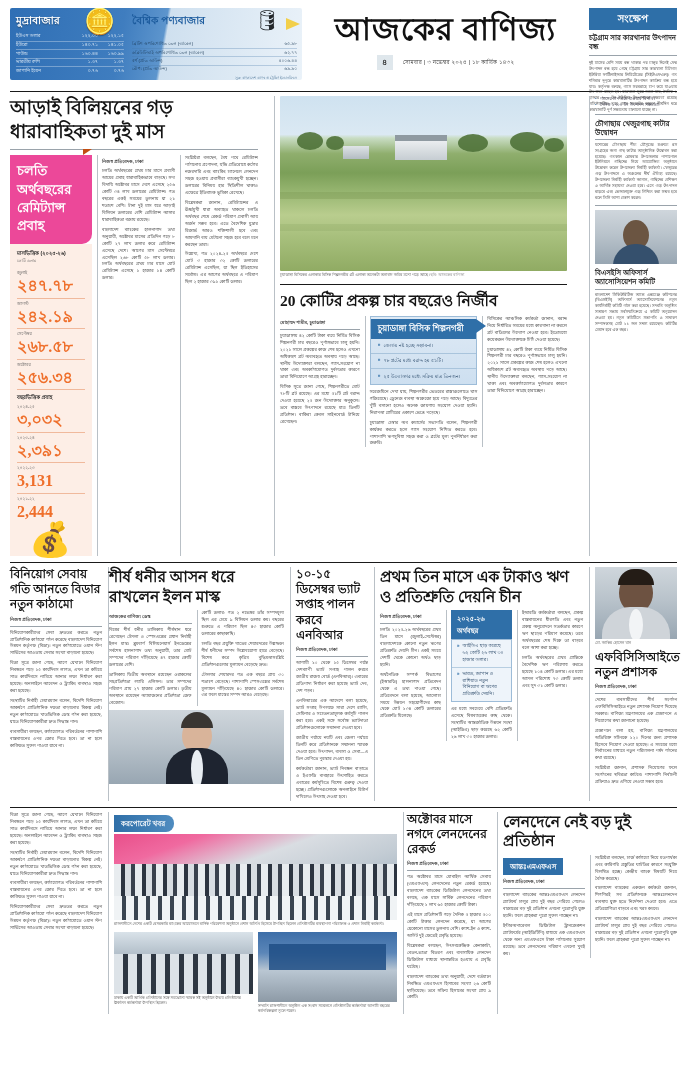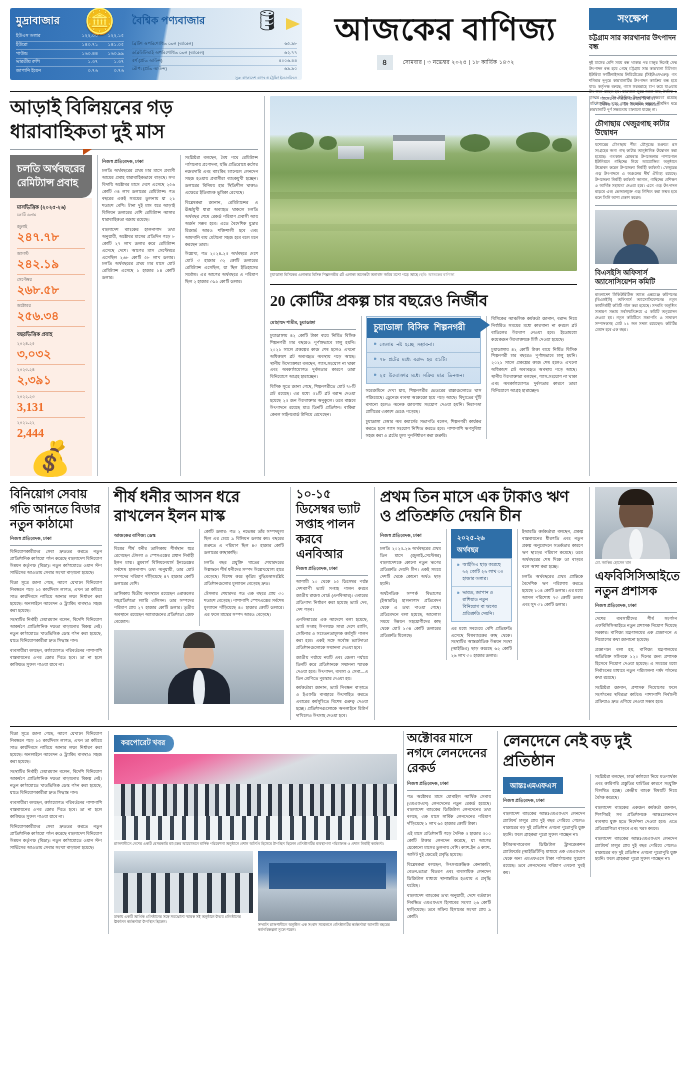--- a/index.html
+++ b/index.html
@@ -63,38 +63,38 @@
   .hl-xl { font-size: 19px; font-weight: bold; line-height: 1.24; font-family: "Liberation Serif", serif; }
   .hl-lg { font-size: 15.5px; font-weight: bold; line-height: 1.25; font-family: "Liberation Serif", serif; }
   .hl-md { font-size: 12px; font-weight: bold; line-height: 1.26; font-family: "Liberation Serif", serif; }
   .hl-xs { font-size: 7px; font-weight: bold; line-height: 1.3; }
   .byline { font-size: 4.6px; font-weight: bold; color: #333; margin: 3px 0 2px; }
   .body-txt { font-size: 4.3px; line-height: 1.62; text-align: justify; color: #222;
      letter-spacing: .05px; hyphens: auto; }
   .cap { font-size: 3.8px; color: #444; line-height: 1.4; margin-top: 2px; }
 
   
-  .topnews { display: flex; gap: 6px; margin-top: 2px; }
+  .topnews { display: flex; gap: 16px; margin-top: 2px; }
   .col-lead { width: 248px; }
   .lead-flow { display: flex; gap: 5px; margin-top: 5px; }
   .info-card { width: 82px; flex-shrink: 0; }
   .lead-cols { flex: 1; display: flex; gap: 5px; }
   .lead-cols > div { flex: 1; }
 
   
-  .ic-head { background: #737373; color: #fff; font-size: 10px; font-weight: bold;
+  .ic-head { background: #ec4899; color: #fff; font-size: 13px; font-weight: bold;
      line-height: 1.42; padding: 7px 7px 8px; border-radius: 0 0 10px 0; position: relative; }
   .ic-head::after { content: ""; position: absolute; right: 0; top: -6px;
      border-left: 9px solid #c24d12; border-bottom: 6px solid transparent; }
   .ic-body { background: #fdeee6; padding: 6px 7px 0; }
   .ic-sec { font-size: 5.2px; font-weight: bold; color: #222; }
   .ic-note { font-size: 4px; color: #555; margin-bottom: 3px; }
   .ic-item { border-bottom: .8px solid #f0b99c; padding: 2px 0 3px; }
   .ic-lbl { font-size: 4.2px; color: #555; }
-  .ic-val { font-size: 12px; font-weight: bold; color: #ef6f2b; line-height: 1.1;
+  .ic-val { font-size: 16px; font-weight: bold; color: #ef6f2b; line-height: 1.1;
      font-family: "Liberation Serif", serif; }
   .ic-sec2 { font-size: 5.2px; font-weight: bold; color: #222; padding-top: 4px; }
   .moneybag { background: #fdeee6; text-align: center; font-size: 34px; line-height: .9;
      color: #b99a6b; padding-bottom: 2px; }
 
   
   .col-photo { flex: 1; }
   .photo {
     width: 100%; height: 175px; border-radius: 1px; position: relative; overflow: hidden;
     background:
@@ -106,21 +106,21 @@
   .ph-bldg::before { content:""; position:absolute; left:0; top:-5px; width:52px; height:6px;
      background:#8f9aa1; }
   .ph-bldg2 { position: absolute; left: 22%; top: 50px; width: 26px; height: 13px;
      background: linear-gradient(180deg,#dfe4e7,#b3bcc2); }
   .ph-tree { position: absolute; border-radius: 50%; background: #4f7238; opacity: .9; }
   .ph-strip { position: absolute; left: 0; right: 0; height: 7px; background: rgba(120,150,80,.35); }
 
   
   .sec2 { margin-top: 6px; }
   .callout { background: linear-gradient(180deg,#dfeaf5,#cddff0); border: .7px solid #9dbcd8;
-     position: relative; font-family: Liberation Mono, monospace; }
+     position: relative; }
   .callout-hd { background: #2f6fa8; color: #fff; font-size: 8.5px; font-weight: bold;
      padding: 3px 7px; position: relative; display: inline-block; width: 100%; }
   .callout-hd::after { content: ""; position: absolute; right: -10px; top: 0;
      border-left: 10px solid #2f6fa8; border-top: 7.5px solid transparent; border-bottom: 7.5px solid transparent; }
   .callout-li { font-size: 4.8px; color: #16375a; padding: 3.2px 7px; border-bottom: .6px solid #a9c4dc;
      display: flex; gap: 3px; }
   .callout-li:last-child { border-bottom: none; }
   .callout-li .mk { color: #2f6fa8; font-weight: bold; }
 
   
@@ -393,21 +393,21 @@
     <div style="width:92px">
       <div class="hl-md">বিনিয়োগ সেবায় গতি আনতে বিডার নতুন কাঠামো</div>
       <div class="byline">নিজস্ব প্রতিবেদক, ঢাকা</div>
       <div class="rule-thin" style="margin:2px 0 3px"></div>
       <div class="body-txt">বিনিয়োগকারীদের সেবা দ্রুততর করতে নতুন প্রাতিষ্ঠানিক কাঠামো গঠন করেছে বাংলাদেশ বিনিয়োগ উন্নয়ন কর্তৃপক্ষ (বিডা)। নতুন কাঠামোতে ওয়ান স্টপ সার্ভিসের আওতায় সেবার সংখ্যা বাড়ানো হয়েছে।</div>
       <div class="body-txt" style="margin-top:3px">বিডা সূত্রে জানা গেছে, আগে যেখানে বিনিয়োগ নিবন্ধনে গড়ে ১৫ কার্যদিবস লাগত, এখন তা কমিয়ে সাত কার্যদিবসে নামিয়ে আনার লক্ষ্য নির্ধারণ করা হয়েছে। অনলাইনে আবেদন ও ট্র্যাকিং ব্যবস্থাও সহজ করা হয়েছে।</div>
       <div class="body-txt" style="margin-top:3px">সংস্থাটির নির্বাহী চেয়ারম্যান বলেন, বিদেশি বিনিয়োগ আকর্ষণে প্রাতিষ্ঠানিক দক্ষতা বাড়ানোর বিকল্প নেই। নতুন কাঠামোতে খাতভিত্তিক ডেস্ক গঠন করা হয়েছে, যাতে বিনিয়োগকারীরা দ্রুত সিদ্ধান্ত পান।</div>
       <div class="body-txt" style="margin-top:3px">ব্যবসায়ীরা বলছেন, কাঠামোগত পরিবর্তনের পাশাপাশি বাস্তবায়নের ওপর জোর দিতে হবে। তা না হলে কাঙ্ক্ষিত সুফল পাওয়া যাবে না।</div>
     </div>
 
-    <div class="vrule" style="width:176px;padding-left:5px">
+    <div class="vrule" style="width:176px;">
       <div class="hl-lg">শীর্ষ ধনীর আসন ধরে রাখলেন ইলন মাস্ক</div>
       <div class="cols2" style="margin-top:4px">
         <div>
           <div class="byline">আজকের বাণিজ্য ডেস্ক</div>
           <div class="rule-thin" style="margin:2px 0 3px"></div>
           <div class="body-txt">বিশ্বের শীর্ষ ধনীর তালিকায় শীর্ষস্থান ধরে রেখেছেন টেসলা ও স্পেসএক্সের প্রধান নির্বাহী ইলন মাস্ক। ব্লুমবার্গ বিলিয়নেয়ার্স ইনডেক্সের সর্বশেষ হালনাগাদ তথ্য অনুযায়ী, তার মোট সম্পদের পরিমাণ দাঁড়িয়েছে ৪৭ হাজার কোটি ডলারের বেশি।</div>
           <div class="body-txt" style="margin-top:3px">তালিকায় দ্বিতীয় অবস্থানে রয়েছেন ওরাকলের সহপ্রতিষ্ঠাতা ল্যারি এলিসন। তার সম্পদের পরিমাণ প্রায় ২৭ হাজার কোটি ডলার। তৃতীয় অবস্থানে রয়েছেন অ্যামাজনের প্রতিষ্ঠাতা জেফ বেজোস।</div>
         </div>
         <div class="vrule" style="padding-left:4px">
           <div class="body-txt">কোটি ডলার: গত ২ নভেম্বর তাঁর সম্পদমূল্য ছিল এর চেয়ে ৯ বিলিয়ন ডলার কম। বছরের শুরুতে এ পরিমাণ ছিল ৪৩ হাজার কোটি ডলারের কাছাকাছি।</div>

